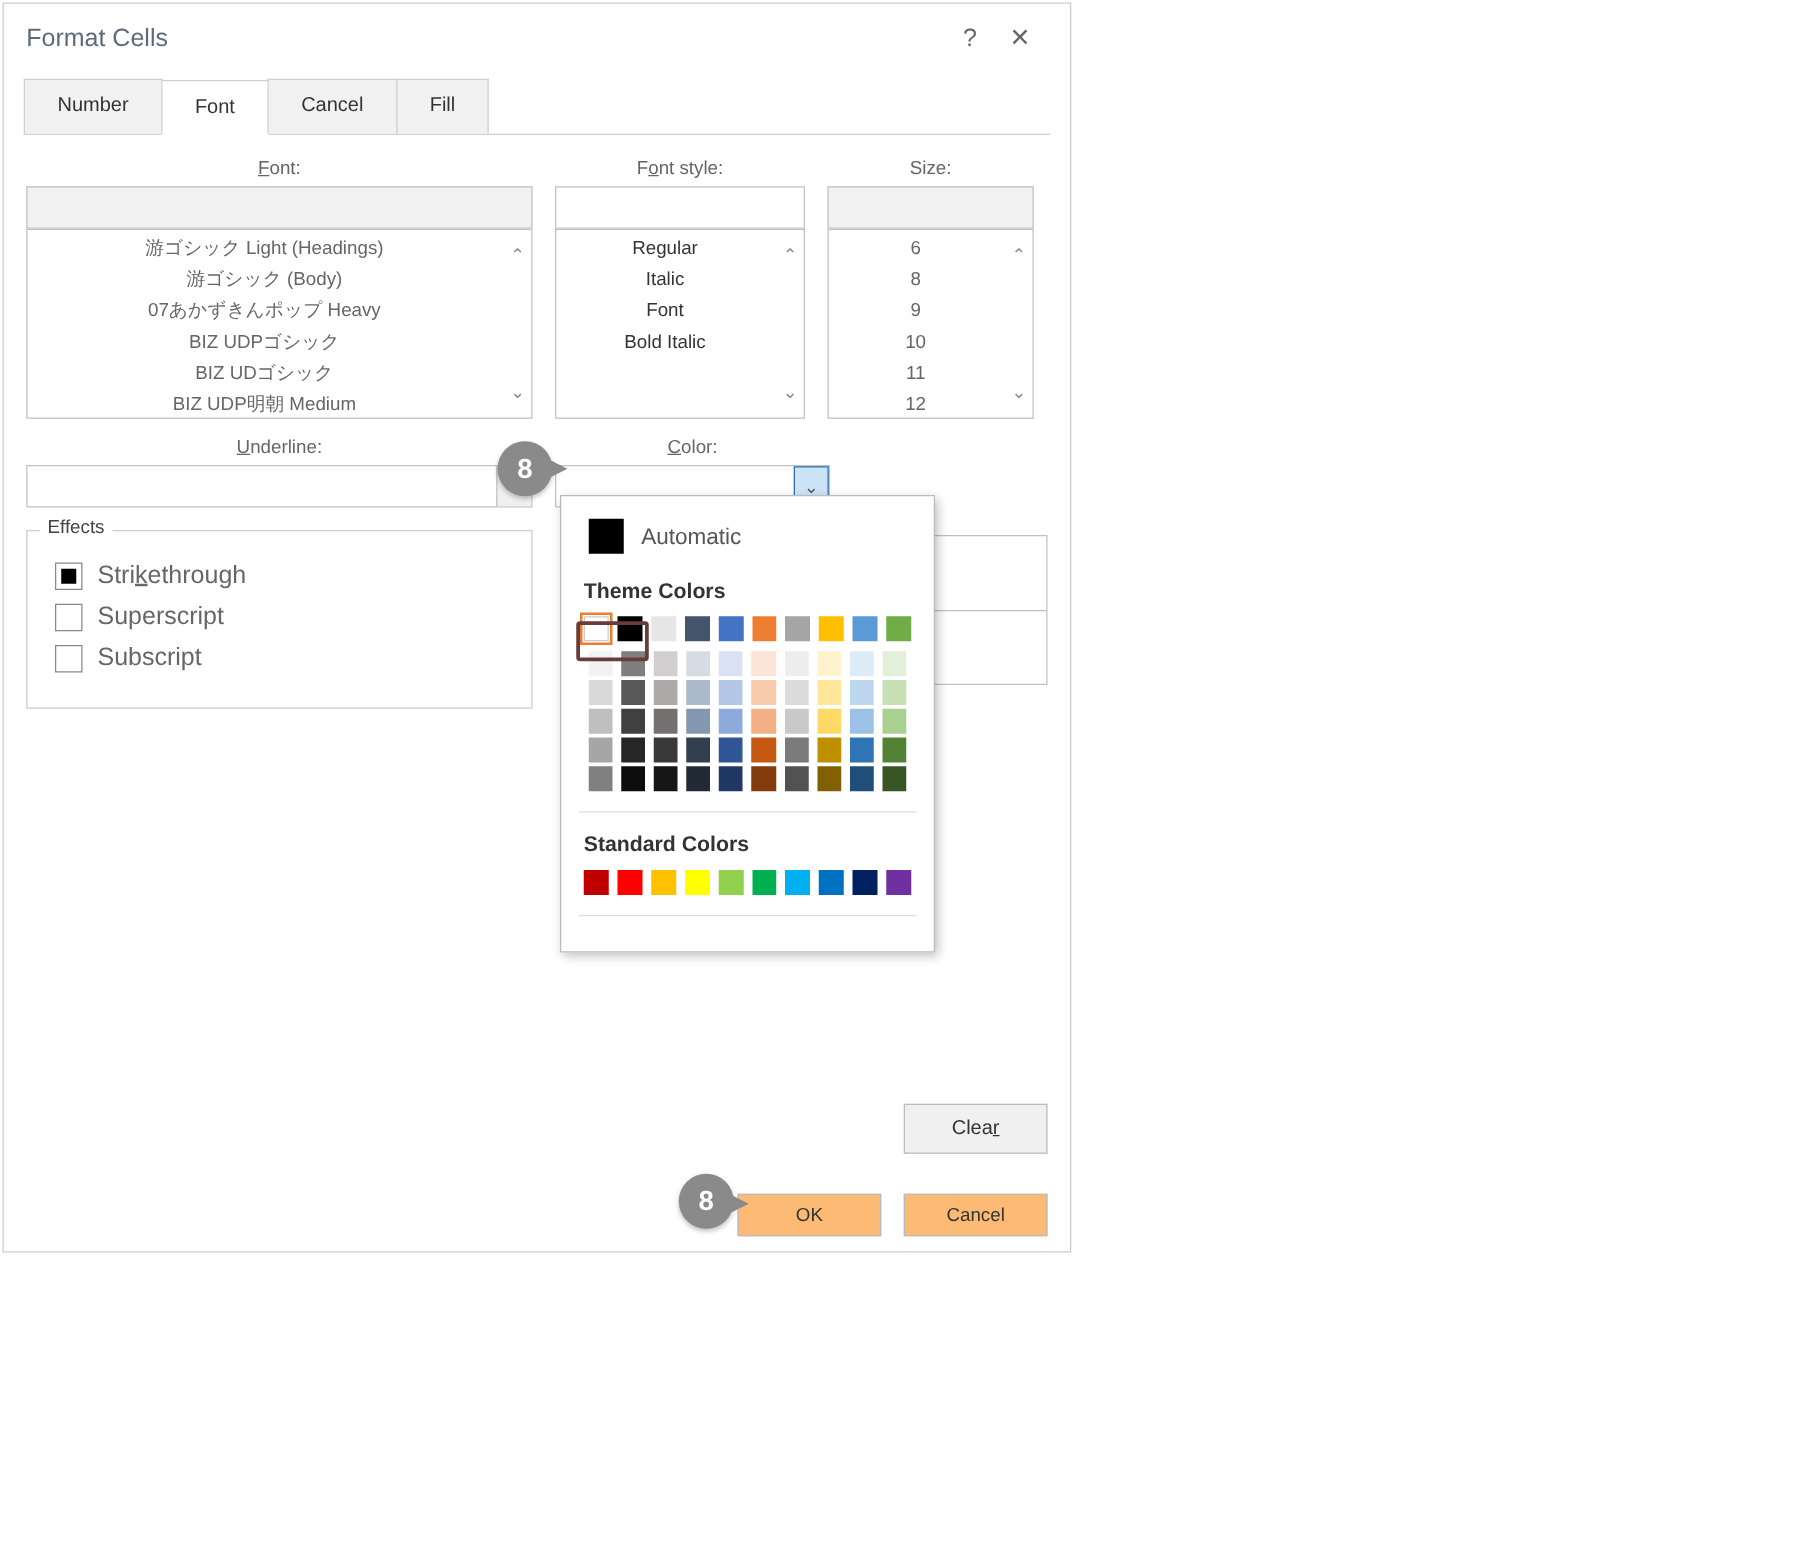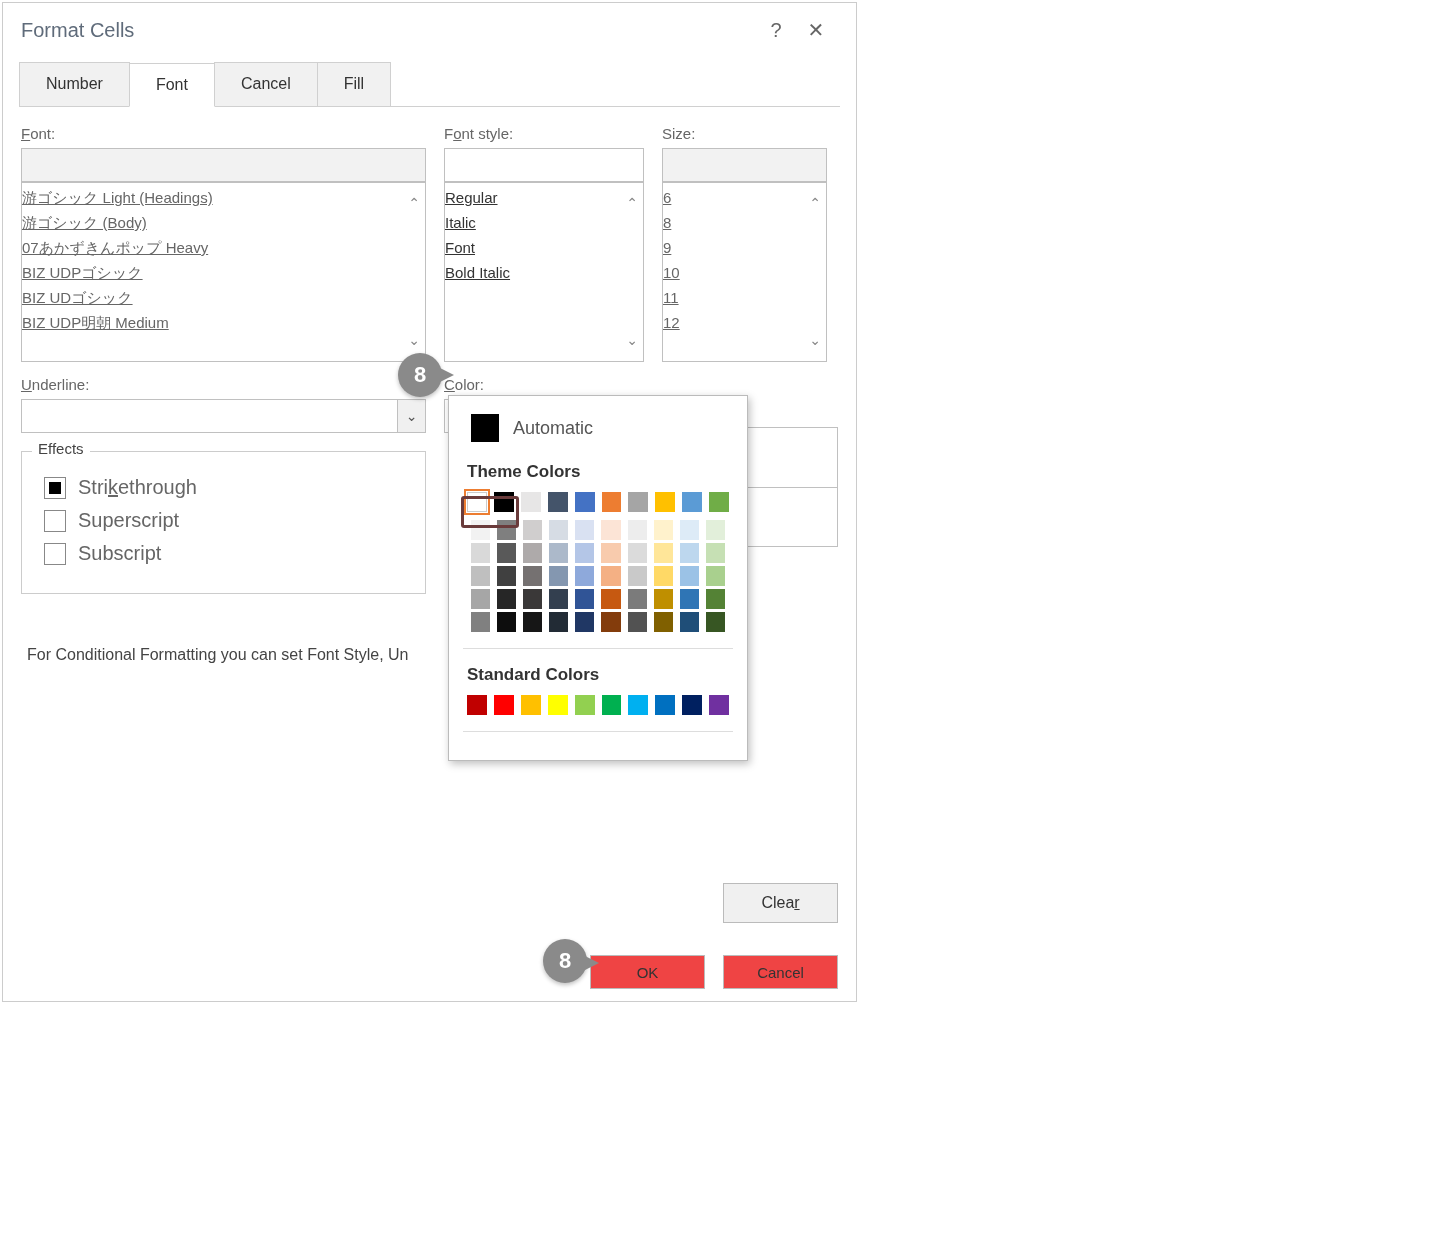--- a/index.html
+++ b/index.html
@@ -41,43 +41,42 @@
 .tab.active {
   background: #fff;
   border-bottom: 1px solid #fff;
   position: relative;
   top: 1px;
 }
 
 .content { padding: 18px 18px 0 18px; position: relative; }
 
 .row { display: flex; gap: 18px; }
-.col { display: flex; flex-direction: column; }
+.col { display: flex; flex-direction: column; text-align: center; }
 .label { font-size: 15px; color: #666; margin-bottom: 6px; }
 .label u { text-decoration: underline; }
 
 .text-input {
   height: 34px;
   border: 1px solid #c0c0c0;
   background: #f2f2f2;
   padding: 4px;
 }
 .text-input.white { background: #fff; }
 
 .listbox {
   border: 1px solid #c0c0c0;
-  height: 180px;
+  height: 152px;
   position: relative;
   overflow: hidden;
   background: #fff;
   padding: 2px 24px 2px 0;
   font-size: 15px;
   color: #666;
   line-height: 25px;
-  text-decoration: underline;
 }
 .listbox .scroll {
   position: absolute;
   right: 0; top: 0; bottom: 0;
   width: 22px;
   display: flex;
   flex-direction: column;
   justify-content: space-between;
   align-items: center;
   color: #888;
@@ -146,21 +145,21 @@
   position: absolute;
   bottom: 12px;
   right: 18px;
   display: flex;
   gap: 18px;
 }
 .footer-btn {
   width: 115px;
   height: 34px;
   border: 1px solid #bbb;
-  background: #ef4444;
+  background: #fdba74;
   display: flex;
   align-items: center;
   justify-content: center;
   font-size: 15px;
   color: #333;
 }
 .clear-btn {
   position: absolute;
   right: 18px;
   bottom: 78px;
@@ -339,21 +338,20 @@
         <span>Superscript</span>
       </div>
       <div class="chk-row">
         <span class="chk"></span>
         <span>Subscript</span>
       </div>
     </div>
 
     <div class="preview-box"></div>
 
-    <div class="note">For Conditional Formatting you can set Font Style, Un</div>
 
     <div class="color-popup">
       <div class="auto-row">
         <span class="auto-sw"></span>
         <span>Automatic</span>
       </div>
       <div class="section-title">Theme Colors</div>
       <div class="sw-row" id="theme-row">
           <div class="sw sel" style="background: rgb(255, 255, 255); border: 1px solid rgb(204, 204, 204);"></div>
           <div class="sw" style="background: rgb(0, 0, 0);"></div>

